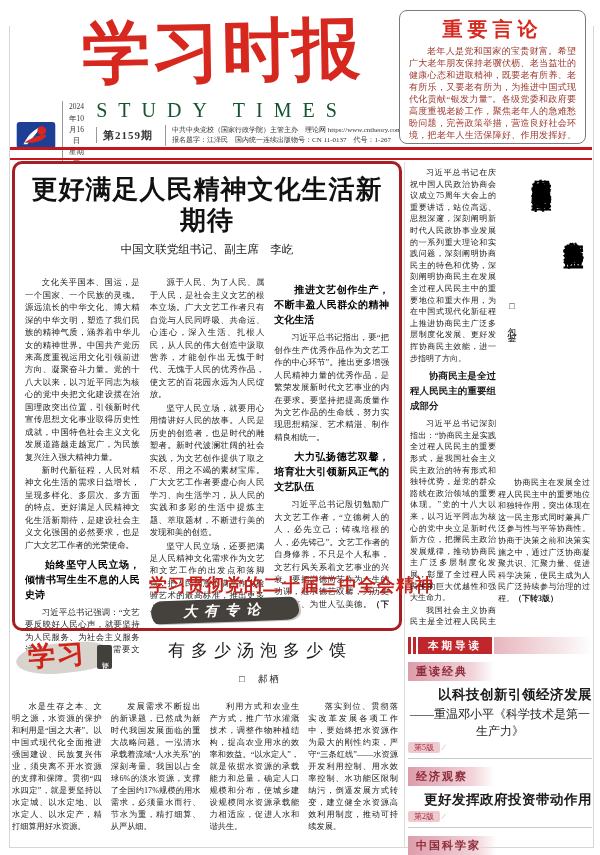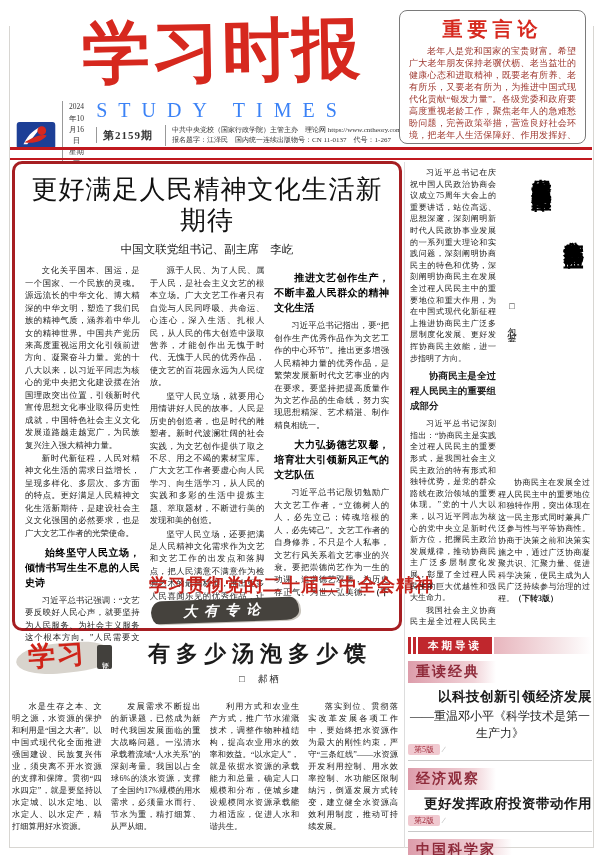--- a/index.html
+++ b/index.html
@@ -7,21 +7,21 @@
        font-family:"Liberation Serif","DejaVu Serif",serif;color:#1a1a1a;}
   .page{position:absolute;inset:0;background:#fff;}
   .frame{position:absolute;left:9px;top:26px;width:583px;height:821px;
          border-left:1px solid #d8d6d2;border-right:1px solid #d8d6d2;border-bottom:1px solid #d8d6d2;}
 
   
   .mast-title{position:absolute;left:62px;top:14px;width:320px;text-align:center;
               font-size:68px;font-weight:900;color:#d6281e;letter-spacing:2px;line-height:1.1;
               transform:rotate(-1deg);}
   .mast-sub{position:absolute;left:62px;top:99px;width:320px;text-align:center;
-            font-size:20px;color:#3b82f6;letter-spacing:11px;font-family:"Liberation Serif",serif;}
+            font-size:20px;color:#14532d;letter-spacing:11px;font-family:"Liberation Serif",serif;}
   .info-bar{position:absolute;left:16px;top:120px;width:380px;height:30px;
             display:flex;align-items:center;}
   .info-logo{width:40px;height:27px;flex:0 0 auto;}
   .cell{padding:0 6px;border-left:1px solid #999;margin-left:6px;
         font-size:7.5px;line-height:1.5;color:#333;text-align:center;}
   .cell:first-of-type{border-left:none;}
   .cell.issue{font-size:11px;font-weight:bold;letter-spacing:1px;white-space:nowrap;}
   .cell.pub{text-align:left;font-size:7px;white-space:nowrap;}
 
   .quote-box{position:absolute;left:399px;top:10px;width:187px;height:134px;
@@ -30,24 +30,24 @@
   .quote-title{text-align:center;color:#d6281e;font-size:20px;font-weight:900;letter-spacing:5px;}
   .quote-body{margin:3px 0 0;color:#9c352c;font-size:9px;line-height:1.33;
               text-align:justify;text-indent:2em;overflow:hidden;max-height:96px;}
 
   .rule-double{position:absolute;left:10px;top:147px;width:582px;height:8px;
                border-top:3px solid #c0191f;border-bottom:2px solid #c0191f;}
 
   
   .main-box{position:absolute;left:12px;top:161px;width:390px;height:470px;box-sizing:border-box;
             border:3px solid #a61e22;border-radius:10px;padding:8px 10px;background:#fff;}
-  .main-box h1{margin:2px 0 0;text-align:center;font-size:26px;font-weight:400;
+  .main-box h1{margin:2px 0 0;text-align:center;font-size:26px;font-weight:700;
                letter-spacing:1px;line-height:1.2;color:#111;}
   .byline{text-align:center;font-size:11.5px;margin-top:6px;color:#222;}
-  .cols{display:flex;gap:10px;margin-top:8px;}
+  .cols{display:flex;gap:10px;margin-top:20px;}
   .col{flex:1;font-size:8.4px;line-height:1.48;text-align:justify;color:#1c1c1c;overflow:hidden;}
   .col p{margin:0 0 1px;text-indent:2em;}
   .col .subhead{font-weight:900;font-size:10px;line-height:1.5;margin:5px 0;color:#000;}
   .col1{height:378px;}
   .col2,.col3{height:336px;}
   .cont{font-weight:bold;}
   .slogan{position:absolute;left:98px;bottom:6px;width:282px;margin-left:36px;}
   .slogan-text{color:#c5231b;font-size:18px;font-weight:900;letter-spacing:1px;white-space:nowrap;}
   .slogan-badge{margin-top:2px;margin-left:2px;width:148px;height:23px;background:#45423d;
                 color:#fff;font-size:14px;font-weight:bold;font-style:italic;letter-spacing:7px;
@@ -74,41 +74,41 @@
   
   .guide{position:absolute;left:408px;top:637px;width:184px;height:211px;}
   .guide-head{display:flex;align-items:stretch;height:17px;}
   .gbar{width:3px;background:#c0272d;margin-right:2px;}
   .glabel{background:#c0272d;color:#fff;font-size:10.5px;font-weight:bold;letter-spacing:3px;
           padding:2px 10px 0;white-space:nowrap;}
   .gtail{flex:1;background:linear-gradient(90deg,#e8b6be,#f6e8ea 70%,rgba(246,232,234,0));
          margin-left:2px;}
   .gitem{margin-top:7px;}
   .gtag{display:inline-block;min-width:62px;background:linear-gradient(90deg,#dd9dab,#f1d4d9 75%,rgba(241,212,217,0));
-        color:#8e2a3a;font-weight:bold;font-size:14px;letter-spacing:2px;padding:2px 16px 2px 8px;}
+        color:#8e2a3a;font-weight:bold;font-size:11px;letter-spacing:2px;padding:2px 16px 2px 8px;}
   .ghead{font-size:13.5px;font-weight:900;text-align:right;margin:5px 0 2px;letter-spacing:0.5px;}
   .gsub{font-size:12px;text-align:center;color:#222;margin-bottom:2px;}
   .gpage{font-size:8px;margin:2px 4px 0 0;}
   .gpill{background:#f0c9d0;color:#a12c3c;padding:1px 6px;border-radius:2px;}
   .gslash{color:#9a9a9a;margin-left:3px;}
   .gdiv{border-bottom:1px solid #c9c9c9;margin:5px 0 0;}
 
   
   .bottom-article{position:absolute;left:12px;top:635px;width:386px;height:218px;overflow:hidden;}
   .ba-head{position:relative;height:58px;}
   .xl-logo{position:absolute;left:4px;top:2px;width:104px;height:42px;}
   .xl-brush{position:absolute;left:0;top:6px;width:96px;height:30px;background:#d8d4cd;
             border-radius:50% 45% 55% 50%/60% 55% 45% 60%;transform:rotate(-5deg);}
   .xl-text{position:absolute;left:12px;top:0;font-size:27px;font-weight:900;color:#cf2318;
            letter-spacing:2px;transform:rotate(-4deg);}
   .xl-seal{position:absolute;right:8px;top:8px;width:15px;height:24px;background:#42403c;color:#fff;
            font-size:7px;writing-mode:vertical-rl;text-align:center;line-height:15px;border-radius:2px;
            letter-spacing:1px;}
   .ba-title{position:absolute;left:112px;right:2px;top:4px;text-align:center;
-            font-size:22px;font-weight:700;letter-spacing:6px;}
+            font-size:17px;font-weight:400;letter-spacing:6px;}
   .ba-author{position:absolute;left:112px;right:2px;top:38px;text-align:center;
              font-size:9.5px;color:#222;letter-spacing:2px;}
   .ba-body{display:flex;gap:9px;margin-top:8px;}
   .ba-col{flex:1;font-size:8.2px;line-height:1.46;text-align:justify;height:150px;overflow:hidden;}
   .ba-col p{margin:0;text-indent:2em;}
 </style>
 </head>
 <body>
 
 <div class="page">

